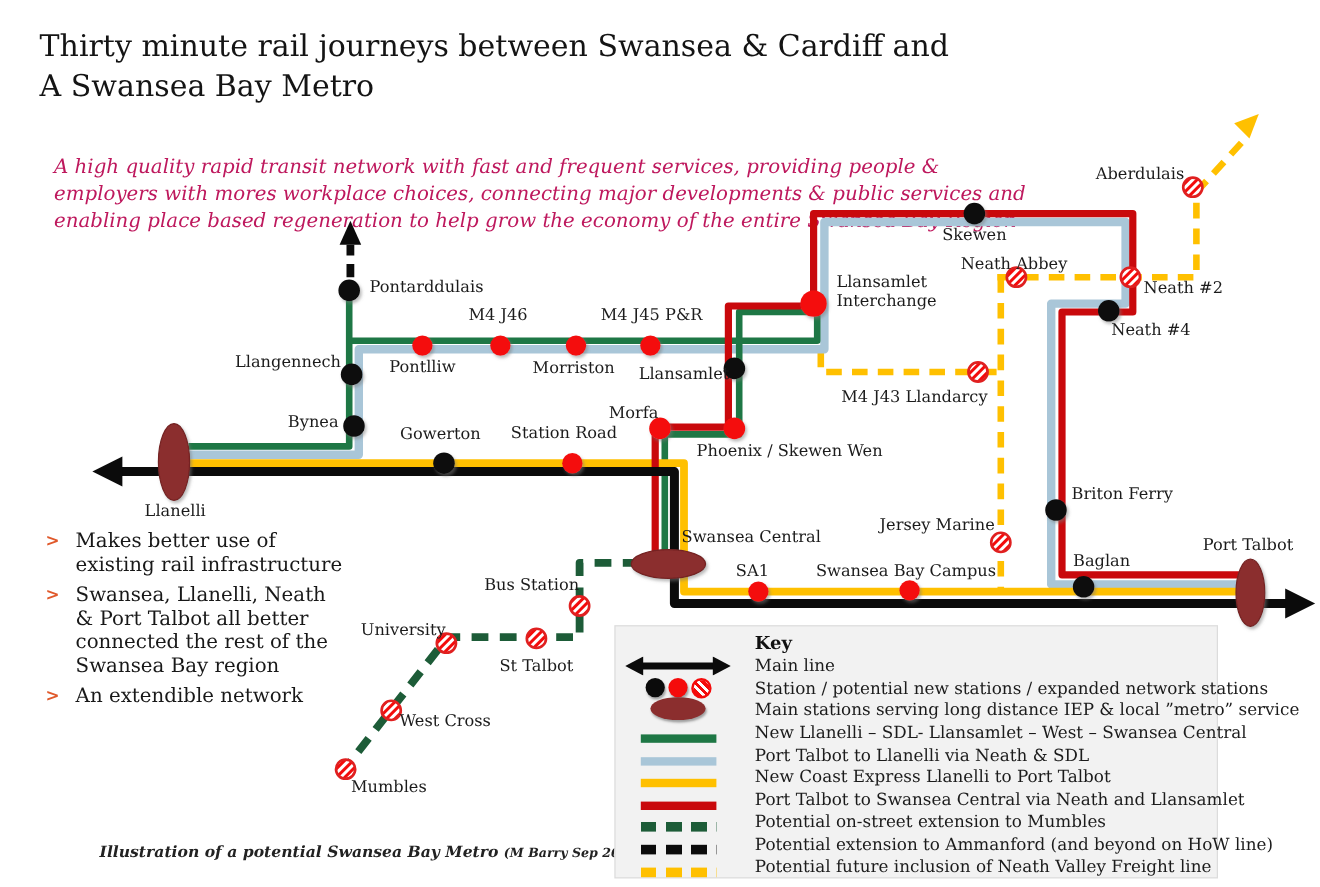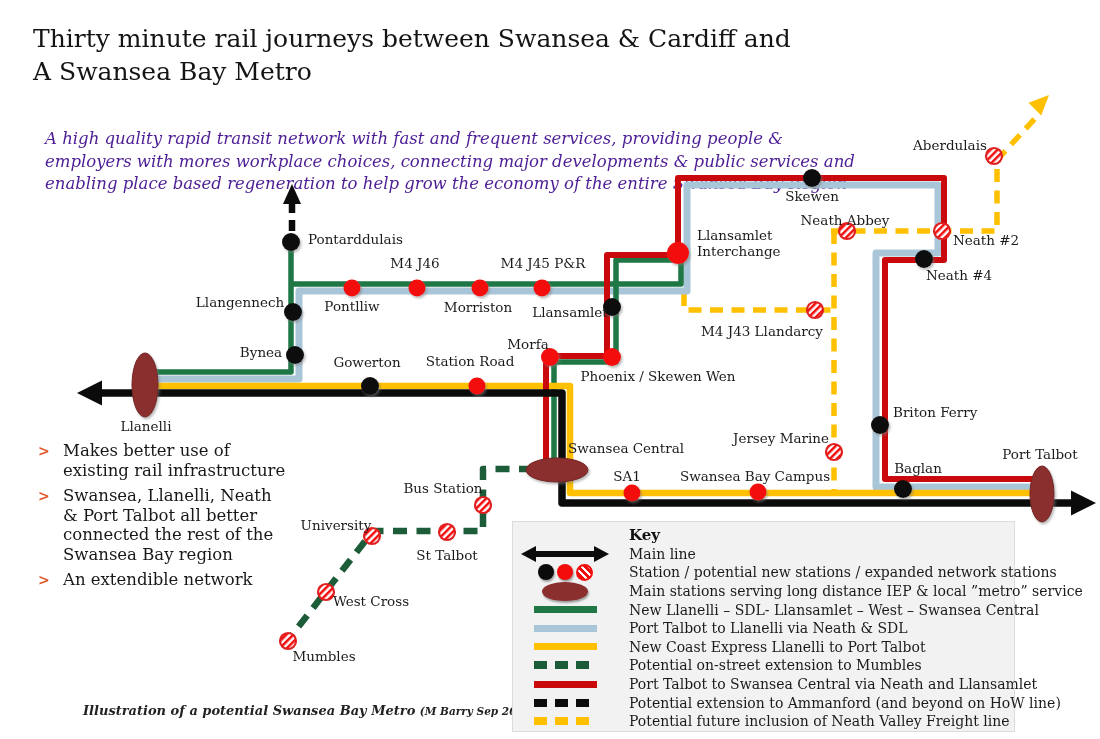--- a/index.html
+++ b/index.html
@@ -5,21 +5,21 @@
   :root{
     --c-green:#1e7745; --c-dashed-green:#1d5c38; --c-blue:#a9c6d8; --c-yellow:#ffc000;
     --c-red:#c9090c; --c-dot-red:#f40b0b; --c-dark-red:#8b2e2e; --c-black:#0b0b0b;
     --c-bullet:#e0592b; --c-key-bg:#f2f2f2;
   }
   *{margin:0;padding:0;box-sizing:border-box;}
   body{font-family:"DejaVu Serif",serif;background:#ffffff;}
   #page{position:relative;width:1100px;height:739px;background:#ffffff;overflow:hidden;}
 
   .page-title{position:absolute;left:33px;top:22px;font-size:25px;line-height:33px;color:#141414;white-space:nowrap;}
-  .subtitle{position:absolute;left:45px;top:128px;font-style:italic;font-size:16.5px;line-height:22.5px;color:#4c1d95;white-space:nowrap;}
+  .subtitle{position:absolute;left:45px;top:128px;font-style:italic;font-size:16.5px;line-height:22.5px;color:#be185d;white-space:nowrap;}
 
   #map-svg{position:absolute;left:0;top:0;}
   .st-green{stroke:var(--c-green,#1e7745);}
   .st-dgreen{stroke:var(--c-dashed-green,#1d5c38);}
   .st-blue{stroke:var(--c-blue,#a9c6d8);}
   .st-yellow{stroke:var(--c-yellow,#ffc000);}
   .st-red{stroke:var(--c-red,#c9090c);}
   .st-black{stroke:var(--c-black,#0b0b0b);}
   .f-black{fill:var(--c-black,#0b0b0b);}
   .f-yellow{fill:var(--c-yellow,#ffc000);}
@@ -32,21 +32,21 @@
   .lbl.wrap{white-space:normal;width:100px;line-height:16px;}
 
   .bullets{position:absolute;left:38px;top:441px;width:252px;list-style:none;}
   .bullets li{position:relative;padding-left:25px;font-size:16.5px;line-height:19.5px;color:#181818;margin-bottom:6px;}
   .bullets li::before{content:">";position:absolute;left:0;top:1px;font-size:14px;font-weight:bold;color:var(--c-bullet,#e0592b);}
 
   .caption{position:absolute;left:83px;top:703px;width:330px;text-align:center;font-style:italic;font-weight:bold;font-size:13px;color:#222;white-space:nowrap;}
   .caption .credit{font-size:10.5px;}
 
   .key-box{position:absolute;left:512px;top:521px;width:503px;height:211px;background:var(--c-key-bg,#f2f2f2);border:1px solid #dcdcdc;padding-top:4px;}
-  .key-row{display:flex;align-items:center;height:18.6px;}
+  .key-row{display:flex;align-items:flex-end;height:18.6px;}
   .key-swatch{width:104px;display:flex;align-items:center;justify-content:center;gap:3px;flex:none;}
   .key-label{font-size:14px;color:#1b1b1b;white-space:nowrap;margin-left:12px;}
   .key-title{font-size:15px;font-weight:bold;color:#111;}
   .sw-line{width:63px;height:7px;}
   .sw-green{background:var(--c-green,#1e7745);}
   .sw-blue{background:var(--c-blue,#a9c6d8);}
   .sw-yellow{background:var(--c-yellow,#ffc000);}
   .sw-red{background:var(--c-red,#c9090c);}
   .sw-dash-green{background:repeating-linear-gradient(90deg,var(--c-dashed-green,#1d5c38) 0 13px,transparent 13px 21px);height:8px;}
   .sw-dash-black{background:repeating-linear-gradient(90deg,var(--c-black,#0b0b0b) 0 13px,transparent 13px 21px);height:8px;}
@@ -231,32 +231,32 @@
       <span class="key-label">Port Talbot   to Llanelli via Neath &amp; SDL</span>
     </div>
     <div class="key-row">
       <div class="key-swatch">
           <div class="sw-line sw-yellow"></div>
         </div>
       <span class="key-label">New Coast Express Llanelli to Port Talbot</span>
     </div>
     <div class="key-row">
       <div class="key-swatch">
+          <div class="sw-line sw-red"></div>
+        </div>
+      <span class="key-label">Port Talbot to Swansea Central via Neath and Llansamlet</span>
+    </div>
+    <div class="key-row">
+      <div class="key-swatch">
           <div class="sw-line sw-dash-green"></div>
         </div>
       <span class="key-label">Potential on-street extension to Mumbles</span>
     </div>
     <div class="key-row">
       <div class="key-swatch">
-          <div class="sw-line sw-red"></div>
-        </div>
-      <span class="key-label">Port Talbot to Swansea Central via Neath and Llansamlet</span>
-    </div>
-    <div class="key-row">
-      <div class="key-swatch">
           <div class="sw-line sw-dash-black"></div>
         </div>
       <span class="key-label">Potential extension to Ammanford (and beyond on HoW line)</span>
     </div>
     <div class="key-row">
       <div class="key-swatch">
           <div class="sw-line sw-dash-yellow"></div>
         </div>
       <span class="key-label">Potential future inclusion of Neath Valley Freight line</span>
     </div>

